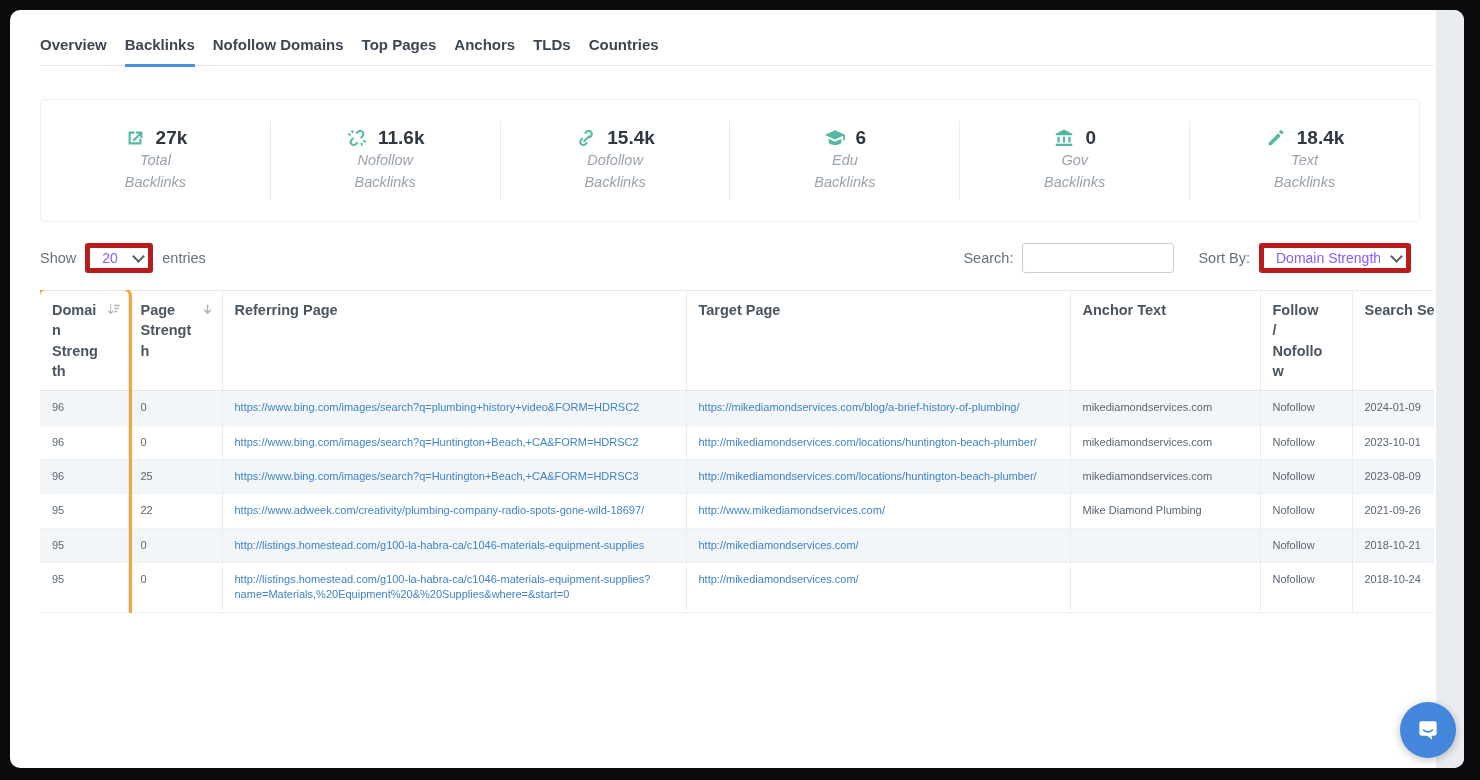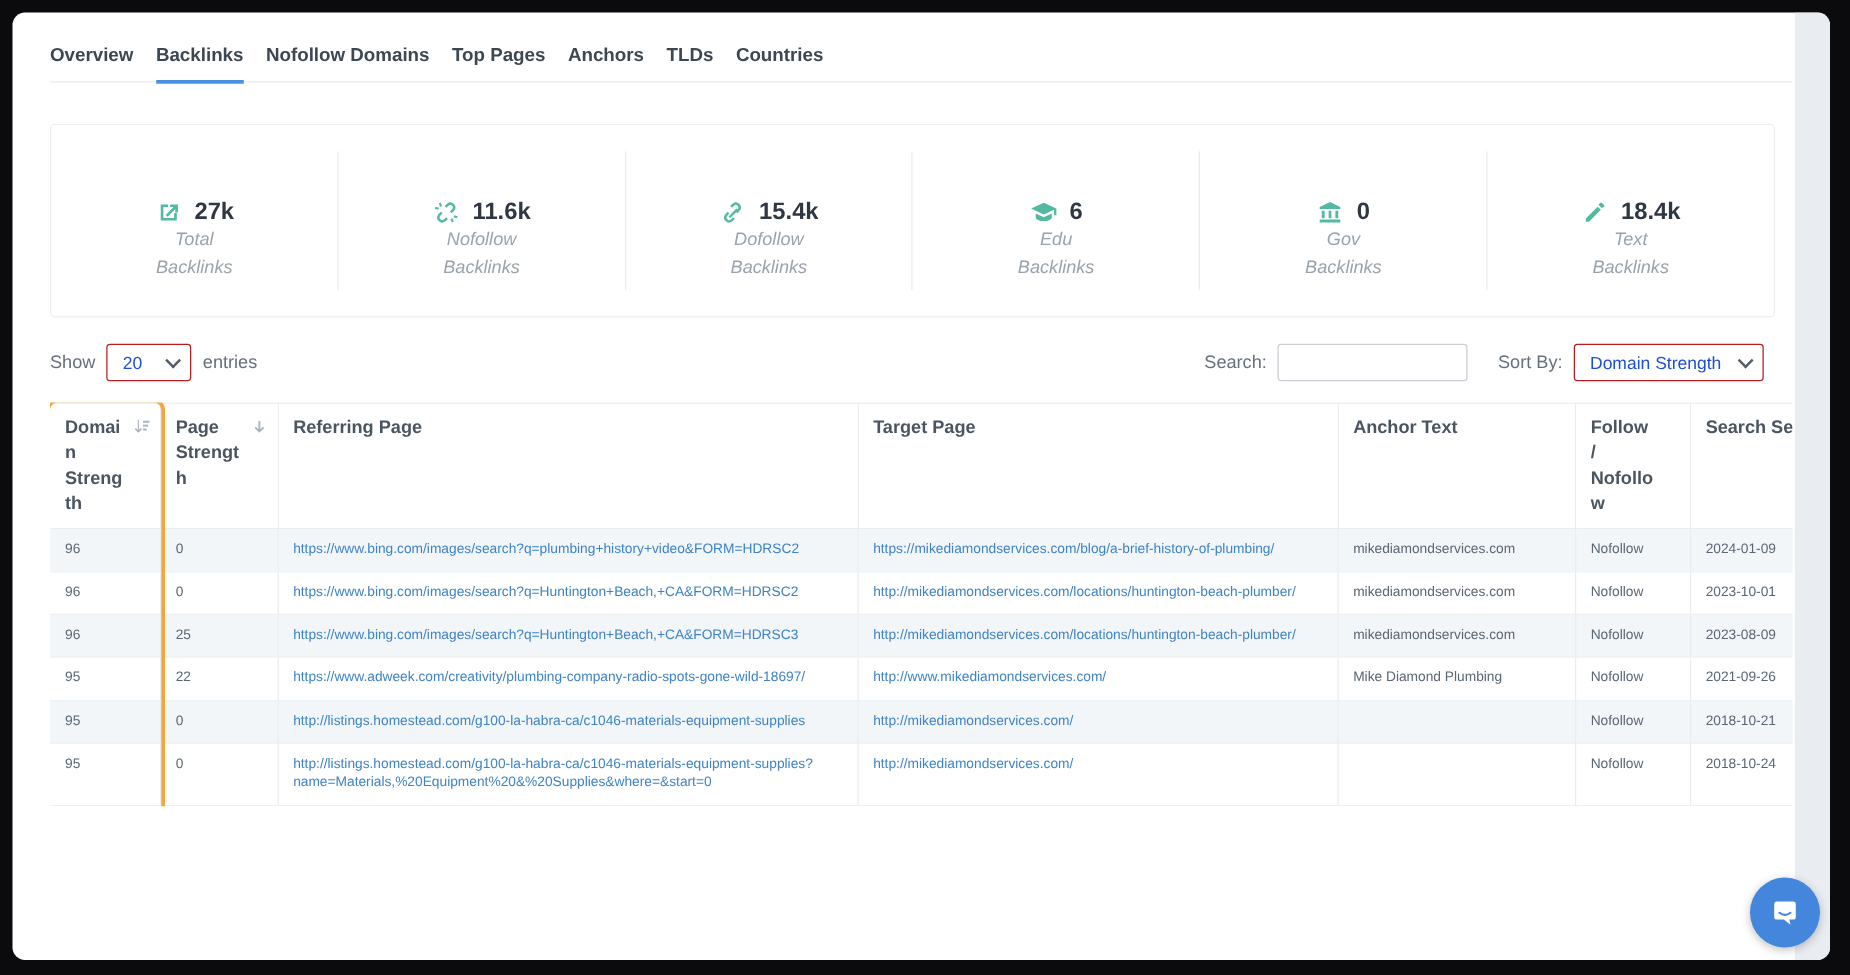--- a/index.html
+++ b/index.html
@@ -9,32 +9,32 @@
 
   
   .tabs { display:flex; gap:18px; padding:26px 0 0 0; margin:0 30px; border-bottom:1px solid #e7eaee; }
   .tab { font-size:15px; font-weight:700; color:#3d4752; padding-bottom:11px; cursor:pointer; white-space:nowrap; }
   .tab.active { border-bottom:3px solid #4A90E2; margin-bottom:-2px; }
 
   
   .stats-card { display:flex; margin:33px 30px 0 30px; width:1380px; border:1px solid #eceff2; border-radius:4px; padding:21px 0; background:#fff; }
   .stat { flex:1; text-align:center; border-right:1px solid #e9ecef; padding:6px 0; }
   .stat:last-child { border-right:none; }
-  .stat-top { display:flex; align-items:center; justify-content:center; gap:10px;margin-top:32px; }
+  .stat-top { display:flex; align-items:center; justify-content:center; gap:10px; }
   .stat-icon { color:#52B9A2; width:22px; height:22px; display:inline-block; }
   .stat-icon svg { width:22px; height:22px; display:block; }
   .stat-value { font-size:19px; font-weight:700; color:#2f3742; }
   .stat-label { margin-top:0; font-size:14.5px; color:#9aa3ac; line-height:1.55;font-style:italic; }
 
   
   .controls { display:flex; align-items:center; margin:21px 30px 0 30px; width:1380px; font-size:14.5px; color:#66707b; }
   .ctrl-right { margin-left:auto; display:flex; align-items:center; }
   .select-wrap { position:relative; display:inline-block; margin:0 9px; }
   .select-wrap::after { content:""; position:absolute; right:10px; top:9px; width:7px; height:7px; border-right:2px solid #555e66; border-bottom:2px solid #555e66; transform:rotate(45deg); pointer-events:none; }
-  select { appearance:none; -webkit-appearance:none; height:30px; border:1px solid #b91c1c; border-radius:3px; background:#fff; color:#1d4ed8; font-size:14px; font-family:inherit; padding:0 26px 0 12px; }
+  select { appearance:none; -webkit-appearance:none; height:30px; border:5px solid #b91c1c; border-radius:3px; background:#fff; color:#8b5cf6; font-size:14px; font-family:inherit; padding:0 26px 0 12px; }
   .entries-select { width:68px; }
   .sort-select { width:152px; }
   .search-input { height:30px; width:152px; border:1px solid #c9ced4; border-radius:3px; margin-left:9px; padding:0 8px; font-size:14px; font-family:inherit; color:#555e66; }
   .sort-label { margin-left:24px;text-align:right; }
 
   
   .table-wrap { position:relative; margin:17px 0 0 30px; width:1394px; overflow:hidden; }
   table { border-collapse:collapse; table-layout:fixed; width:1512px; }
   th, td { text-align:left; vertical-align:top; padding:9px 12px; border-right:1px solid #e9edf0; font-size:11px; line-height:1.4; overflow-wrap:anywhere; }
   th { position:relative; font-size:14.5px; font-weight:700; color:#4a5560; background:#fff; border-top:1px solid #e8ebee; border-bottom:1px solid #e3e7ea; padding-right:26px; }

